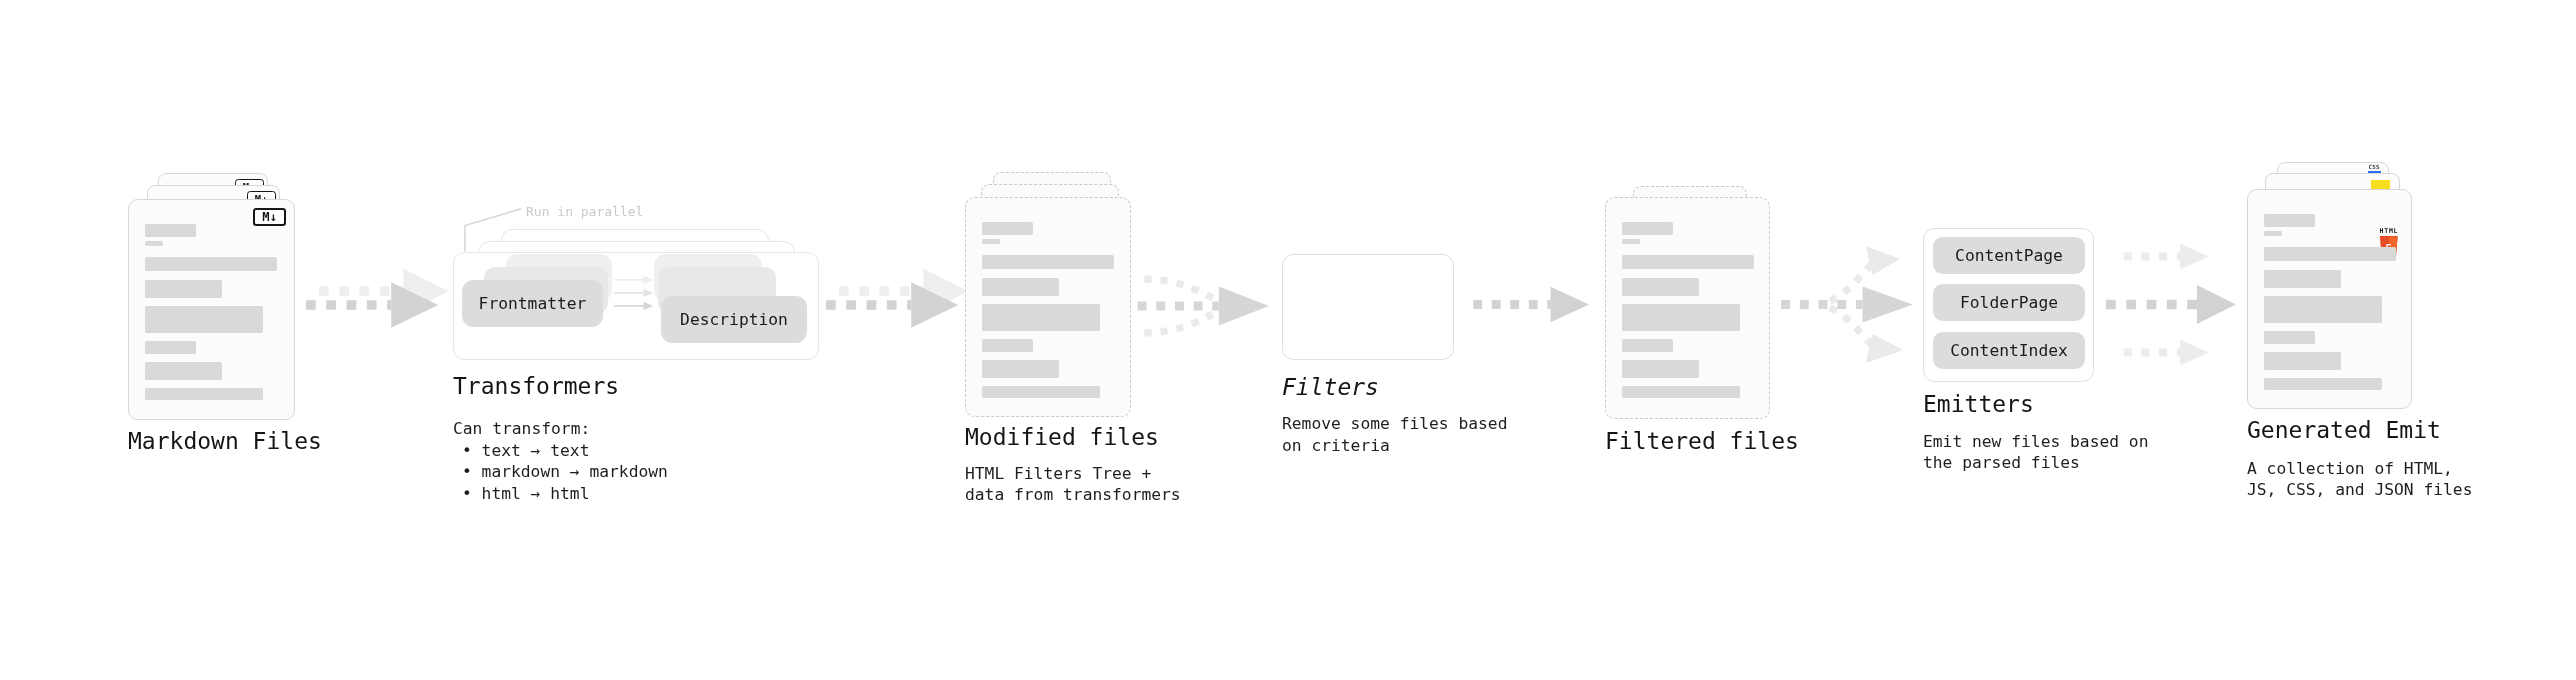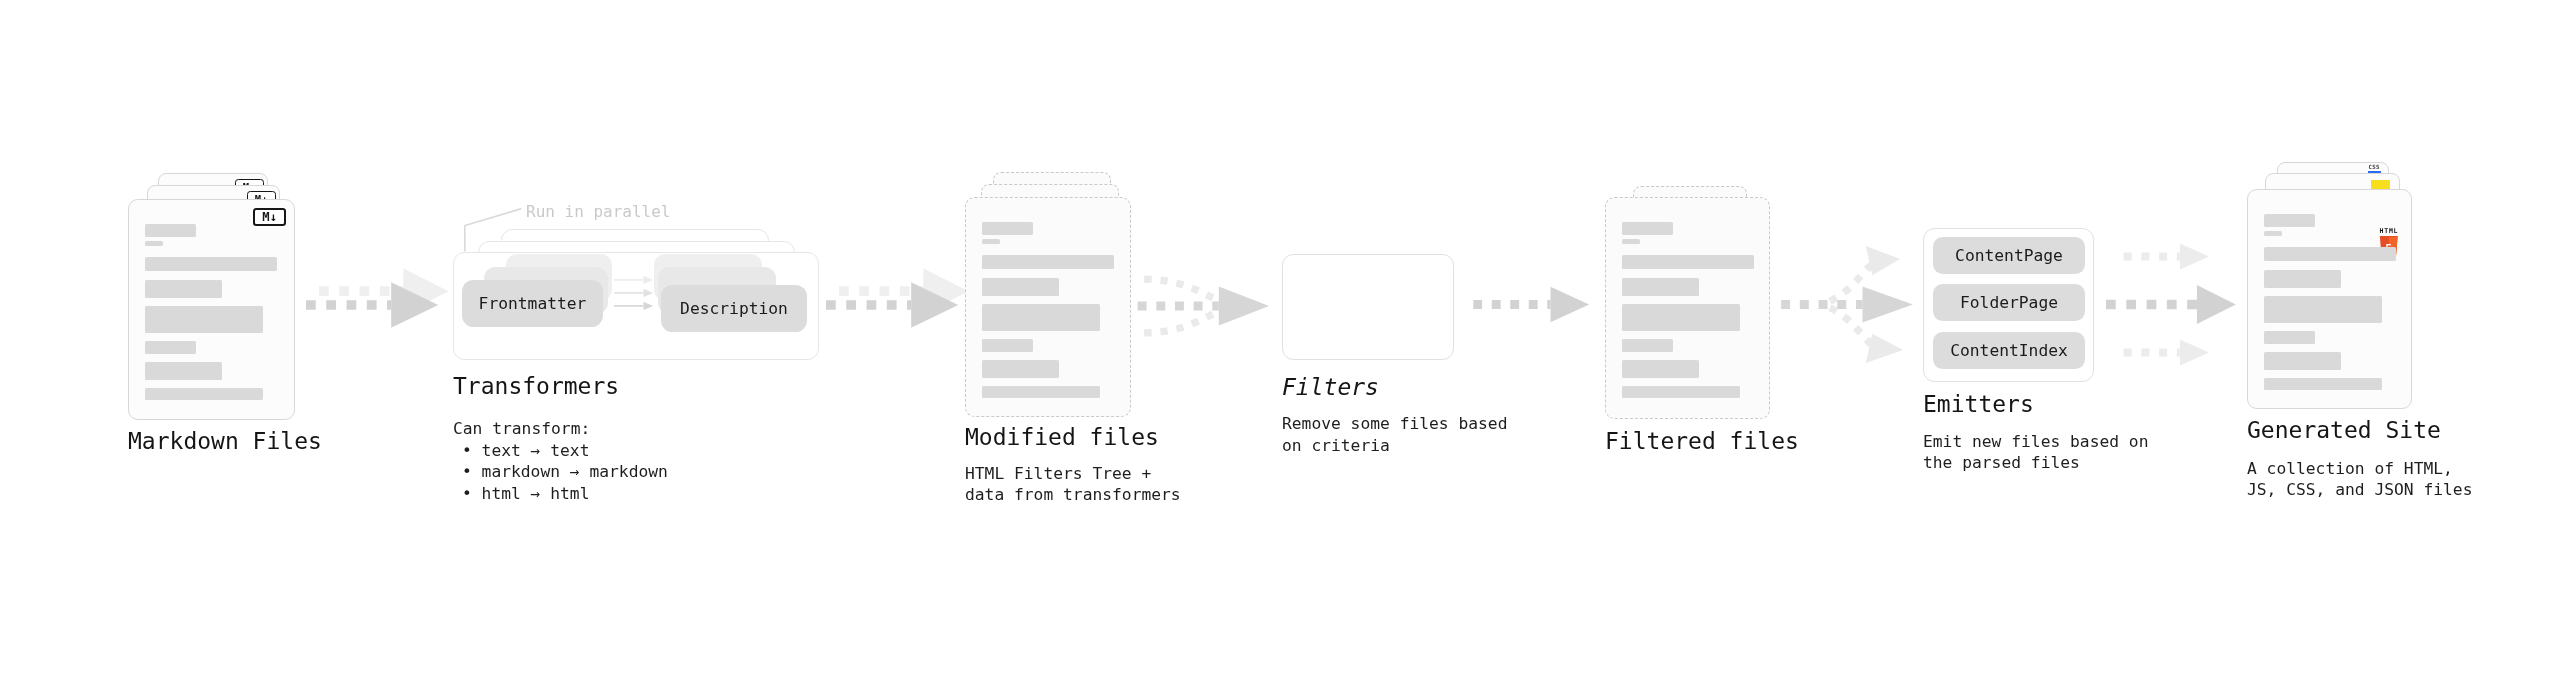--- a/index.html
+++ b/index.html
@@ -8,21 +8,21 @@
   .canvas { position:relative; width:2576px; height:681px; background:#ffffff; overflow:hidden; color:#1b1b1b; }
   .abs { position:absolute; }
   .card { position:absolute; background:#fcfcfc; border:1.6px solid #d7d7d7; border-radius:9.8px; }
   .card.back { border-radius:8.1px; }
   .card.dashed { background:#fbfbfb; border:1.6px dashed #c9c9c9; }
   .tbox { position:absolute; background:#ffffff; border:1.6px solid #e6e6e6; border-radius:11.4px; }
   .pill { position:absolute; background:#dcdcdc; border-radius:11.4px; display:flex; align-items:center; justify-content:center; font-size:16.3px; color:#1b1b1b; white-space:nowrap; }
   .ghost { position:absolute; border-radius:11.4px; }
   .heading { position:absolute; font-size:23px; line-height:24.4px; color:#151515; white-space:nowrap; }
   .body-text { position:absolute; font-size:16.3px; line-height:19.5px; color:#1e1e1e; white-space:pre; }
-  .note-text { position:absolute; font-size:16px; line-height:19.5px; color:#c9c9c9; white-space:nowrap; }
+  .note-text { position:absolute; font-size:13px; line-height:19.5px; color:#c9c9c9; white-space:nowrap; }
   .md-badge { position:absolute; background:#ffffff; border:2.4px solid #161616; border-radius:3.3px; color:#161616; font-weight:bold; display:flex; align-items:center; justify-content:center; }
   .md-badge.front { width:32.5px; height:18px; font-size:12.2px; right:8.1px; top:8.1px; }
   .md-badge.sm { width:29px; height:16.3px; font-size:10.6px; border-width:1.6px; right:3.3px; top:4.9px; }
   .bars { position:absolute; }
   .bar { position:absolute; left:0; background:#d9d9d9; border-radius:1.6px; }
   .js-badge { position:absolute; background:#f7df1e; }
   .css-badge { position:absolute; text-align:center; }
   .css-badge .css-word { font-size:5.7px; line-height:5.7px; font-weight:bold; letter-spacing:0.4px; color:#3b3b3b; }
   .css-badge .css-bar { width:13px; height:2.4px; background:#2b6bf3; margin:0.8px auto 0; }
   .html5-badge { position:absolute; text-align:center;margin-top:36px; }
@@ -70,21 +70,21 @@
   <div class="tbox" style="left:501px;top:229px;width:268px;height:102px;"></div>
   <div class="tbox" style="left:478px;top:241px;width:317px;height:106px;"></div>
   <div class="tbox" style="left:453px;top:252px;width:366px;height:108px;"></div>
 
   <div class="ghost" style="left:506px;top:254px;width:106px;height:47px;background:#efefef;"></div>
   <div class="ghost" style="left:484px;top:267px;width:124px;height:47px;background:#e8e8e8;"></div>
   <div class="pill" style="left:462px;top:280px;width:141px;height:47px;">Frontmatter</div>
 
   <div class="ghost" style="left:654px;top:254px;width:108px;height:47px;background:#efefef;"></div>
   <div class="ghost" style="left:658px;top:267px;width:118px;height:47px;background:#e8e8e8;"></div>
-  <div class="pill" style="left:661px;top:285px;width:146px;height:47px;">Description</div>
+  <div class="pill" style="left:661px;top:296px;width:146px;height:47px;">Description</div>
 
   <svg class="abs" style="left:614px;top:275px;" width="41" height="9.8" viewBox="0 0 50 12">
     <line x1="0" y1="6" x2="36" y2="6" stroke="#ececec" stroke-width="2"></line>
     <polygon points="36,1 48,6 36,11" fill="#ececec"></polygon>
   </svg>
   <svg class="abs" style="left:614px;top:288px;" width="41" height="9.8" viewBox="0 0 50 12">
     <line x1="0" y1="6" x2="36" y2="6" stroke="#e2e2e2" stroke-width="2"></line>
     <polygon points="36,1 48,6 36,11" fill="#e2e2e2"></polygon>
   </svg>
   <svg class="abs" style="left:614px;top:301px;" width="41" height="9.8" viewBox="0 0 50 12">
@@ -207,18 +207,18 @@
         <div class="bar" style="top: 0px; width: 51px; height: 13px;"></div>
         <div class="bar" style="top: 17px; width: 18px; height: 5.7px;"></div>
         <div class="bar" style="top: 33px; width: 132px; height: 14px;"></div>
         <div class="bar" style="top: 56px; width: 77px; height: 18px;"></div>
         <div class="bar" style="top: 82px; width: 118px; height: 27px;"></div>
         <div class="bar" style="top: 117px; width: 51px; height: 13px;"></div>
         <div class="bar" style="top: 138px; width: 77px; height: 18px;"></div>
         <div class="bar" style="top: 164px; width: 118px; height: 12.2px;"></div>
       </div>
   </div>
-  <div class="heading" style="left:2247px;top:418px;">Generated Site</div>
+  <div class="heading" style="left:2247px;top:418px;">Generated Emit</div>
   <div class="body-text" style="left:2247px;top:459px;">A collection of HTML,</div>
   <div class="body-text" style="left:2247px;top:480px;text-align:right;">JS, CSS, and JSON files</div>
 
 </div>
 
 
 </body></html>

